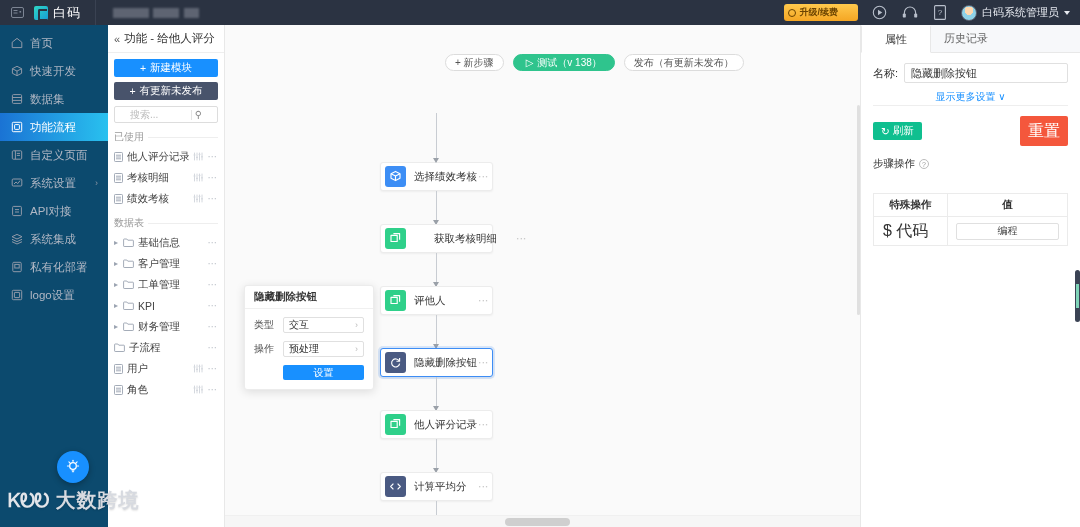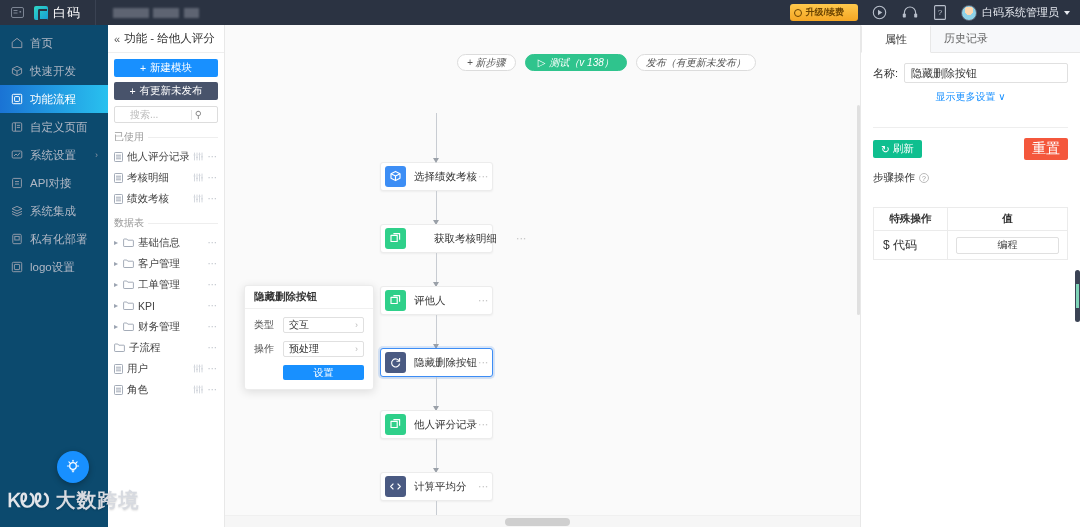--- a/index.html
+++ b/index.html
@@ -33,21 +33,21 @@
   .tb-sep { width:1px; height:25px; background:#3a4252;}
   .tb-blur {
     margin-left:17px; width:86px; height:10px;
     background:
       linear-gradient(90deg,#6f7583 0 42%, transparent 42% 47%, #6f7583 47% 77%, transparent 77% 82%, #6f7583 82% 100%);
     filter: blur(1.2px); opacity:.75;
   }
   .tb-right { margin-left:auto; display:flex; align-items:center; gap:13px; padding-right:10px;}
   .tb-badge {
     background:linear-gradient(180deg,#ffc94d,#f5a623); color:#6b4300;
-    font-size:9px; padding:2px 14px 2px 4px; border-radius:3px;
+    font-size:9px; padding:2px 20px 2px 4px; border-radius:3px;
     display:flex; align-items:center; gap:3px; font-weight:bold; white-space:nowrap;
   }
   .tb-badge .dot{ width:8px;height:8px;border-radius:50%;border:1.3px solid #6b4300; display:inline-block;}
   .tb-ic { width:17px; height:17px; display:flex;align-items:center;justify-content:center; color:#b9c0cc;}
   .tb-ic svg { display:block; }
   .tb-user { display:flex; align-items:center; gap:5px; color:#e7eaf0; font-size:11px;}
   .tb-avatar{
     width:16px;height:16px;border-radius:50%;
     background:radial-gradient(circle at 50% 34%, #ffd9b0 0 36%, #8fd3e8 37% 100%);
     border:1px solid #5d6472;
@@ -95,21 +95,21 @@
   .p2-row .fi { color:#9aa3b0; font-size:9px; display:flex; align-items:center;}
   .p2-row .tname { white-space:nowrap; overflow:hidden;}
   .p2-row .tail { margin-left:auto; display:flex; align-items:center; gap:4px; color:#cfd4da;}
   .p2-row .tail .dots { letter-spacing:0.5px; font-size:10px; color:#c0c5cc;}
   .p2-row .caretr { color:#9aa3b0; font-size:8px; margin-right:1px;}
   .folder-ic{ color:#9aa3b0; }
 
   
   .canvas { position:absolute; left:225px; top:25px; width:635px; height:502px; background:#fafafa; overflow:hidden;}
   .toolbar { position:absolute; left:0; top:0; width:635px; height:58px; background:#fafafa; z-index:6;}
-  .toolbar .inner{ position:absolute; left:232px; top:29px; display:flex; gap:9px; align-items:flex-start;font-style:italic;}
+  .toolbar .inner{ position:absolute; left:220px; top:29px; display:flex; gap:9px; align-items:flex-start;}
   .tbtn { height:17px; border:1px solid #dcdcdc; background:#fff; border-radius:9px; display:flex;align-items:center;justify-content:center; padding:0 9px; font-size:10px; color:#555; white-space:nowrap;}
   .tbtn.green { background:#2fc48d; border-color:#2fc48d; color:#fff; padding:0 12px; }
 
   .flow { position:absolute; left:0; top:0; width:635px; height:502px;}
   .node {
     position:absolute; left:155px; width:113px; height:29px; background:#fff;
     border:1px solid #ececec; border-radius:3px; display:flex; align-items:center;
     box-shadow:0 1px 2px rgba(0,0,0,.05); padding-left:4px;
   }
   .node.sel { border:1px solid #3d8df5; box-shadow:0 0 0 2px rgba(61,141,245,.18), 0 1px 3px rgba(0,0,0,.08); }
@@ -140,33 +140,33 @@
 
   
   .rightp { position:absolute; left:860px; top:25px; width:220px; height:502px; background:#fff; border-left:1px solid #e8e8e8;}
   .rp-tabs { height:28px; display:flex; border-bottom:1px solid #e8e8e8; background:#f7f8fa;}
   .rp-tab { flex:0 0 70px; display:flex;align-items:center;justify-content:center; font-size:11px; color:#666;}
   .rp-tab.active { background:#fff; color:#333; border-top:2px solid transparent; border-right:1px solid #e8e8e8; border-left:1px solid #e8e8e8; margin-bottom:-1px; border-bottom:1px solid #fff;}
   .rp-body{ padding:10px 12px 0 12px;}
   .rp-field{ display:flex; align-items:center; gap:6px;}
   .rp-field .lab{ font-size:11px; color:#333; white-space:nowrap;}
   .rp-field input{ flex:1; height:20px; border:1px solid #e0e0e0; border-radius:2px; padding:0 6px; font-size:11px; color:#333; outline:none; font-family:inherit;}
-  .rp-more{ text-align:center; font-size:10px; color:#1890ff; margin-top:7px; padding-bottom:23px; border-bottom:1px solid #eee;}
+  .rp-more{ text-align:center; font-size:10px; color:#1890ff; margin-top:7px; padding-bottom:1px; border-bottom:1px solid #eee;}
   .rp-actions{ display:flex; align-items:center; margin-top:10px;}
   .rp-refresh{ background:#0fbf8f; color:#fff; font-size:10.5px; height:18px; border-radius:2px; display:flex;align-items:center;justify-content:center;gap:3px; padding:0 8px;}
-  .rp-reset{ margin-left:auto; background:#f4573c; color:#fff; font-size:14px; height:22px; border-radius:2px; display:flex;align-items:center;justify-content:center; padding:0 8px;}
+  .rp-reset{ margin-left:auto; background:#f4573c; color:#fff; font-size:16px; height:30px; border-radius:2px; display:flex;align-items:center;justify-content:center; padding:0 8px;}
   .rp-sec{ margin-top:11px; display:flex; align-items:center; gap:4px; font-size:10.5px; color:#333;}
   .rp-sec .q{ width:10px;height:10px;border:1px solid #bbb;border-radius:50%; font-size:7px; color:#999; display:flex;align-items:center;justify-content:center;}
   .rp-table{ margin-top:22px; border:1px solid #ebebeb; }
   .rp-thead{ display:flex; height:23px; border-bottom:1px solid #ebebeb;}
   .rp-th{ display:flex;align-items:center;justify-content:center; font-size:10.5px; color:#333; font-weight:bold;}
   .rp-th.c1{ flex:0 0 74px; border-right:1px solid #ebebeb; }
   .rp-th.c2{ flex:1; }
   .rp-trow{ display:flex; height:28px; align-items:center;}
-  .rp-td.c1{ flex:0 0 74px; display:flex;align-items:center; gap:4px; padding-left:9px; font-size:12px; color:#333; height:100%; border-right:1px solid #ebebeb;}
+  .rp-td.c1{ flex:0 0 74px; display:flex;align-items:center; gap:4px; padding-left:9px; font-size:16px; color:#333; height:100%; border-right:1px solid #ebebeb;}
   .rp-td.c2{ flex:1; display:flex;align-items:center;justify-content:center; padding:0 8px;}
   .rp-codebtn{ width:100%; height:17px; border:1px solid #e0e0e0; border-radius:2px; display:flex;align-items:center;justify-content:center; font-size:10px; color:#444; background:#fff;}
   .rp-vscroll{ position:absolute; right:0px; top:245px; width:5px; height:52px; background:#3b4354; border-radius:3px;}
   .rp-vscroll .inner{ position:absolute; left:1px; top:14px; width:3px; height:24px; background:#7fd4b8;}
 </style>
 </head>
 <body>
 
 <div class="app">
 
@@ -231,20 +231,29 @@
         </div>
         <div class="nav-item">
           <span class="ni">
             <svg width="12" height="12" viewBox="0 0 12 12" fill="none" stroke="currentColor" stroke-width="1">
               <path d="M6 1.3 10.6 3.7 V8.3 L6 10.7 1.4 8.3 V3.7Z"></path>
               <path d="M1.4 3.7 6 6.1 10.6 3.7"></path>
               <path d="M6 6.1 V10.7"></path>
             </svg>
           </span>
           <span>快速开发</span>
+        </div>
+        <div class="nav-item">
+          <span class="ni">
+            <svg width="12" height="12" viewBox="0 0 12 12" fill="none" stroke="currentColor" stroke-width="1">
+              <rect x="1.4" y="1.6" width="9.2" height="8.8" rx="1"></rect>
+              <path d="M1.4 4.5H10.6M1.4 7.4H10.6"></path>
+            </svg>
+          </span>
+          <span>数据集</span>
         </div>
         <div class="nav-item active">
           <span class="ni">
             <svg width="12" height="12" viewBox="0 0 12 12" fill="none" stroke="currentColor" stroke-width="1">
               <rect x="1.3" y="1.3" width="9.4" height="9.4" rx="1"></rect>
               <rect x="3.6" y="3.6" width="4.8" height="4.8" rx="0.6"></rect>
             </svg>
           </span>
           <span>功能流程</span>
         </div>

